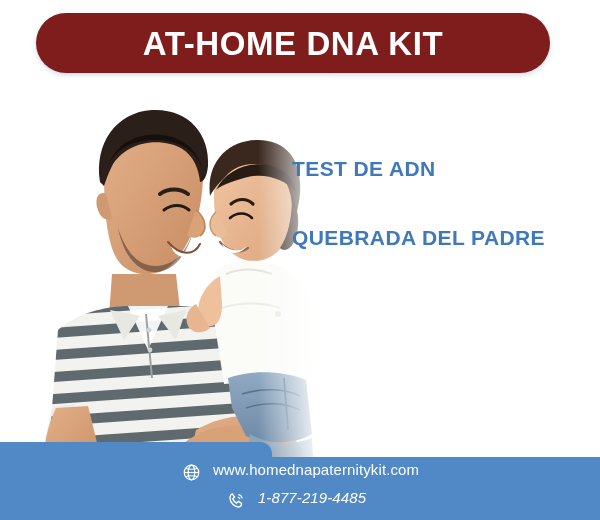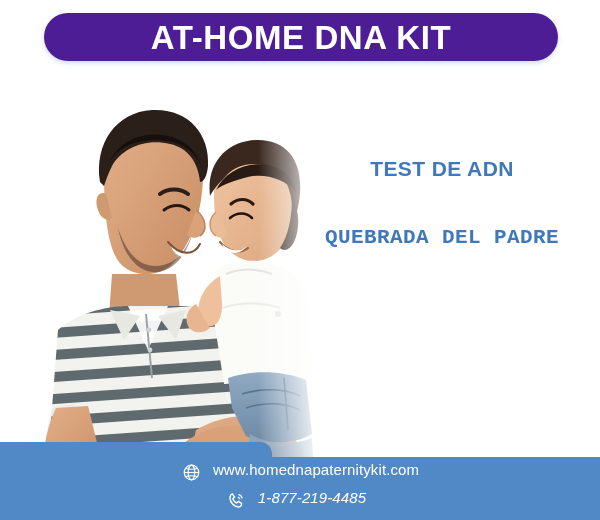--- a/index.html
+++ b/index.html
@@ -24,25 +24,25 @@
   
   .header-band {
     position: absolute;
     left: 0;
     top: 0;
     width: 600px;
     height: 86px;
   }
   .title-pill {
     position: absolute;
-    left: 44px;
+    left: 36px;
     top: 13px;
     width: 514px;
-    height: 48px;
-    background: #4c1d95;
+    height: 60px;
+    background: #7f1d1d;
     border-radius: 30px;
     box-shadow: 0 2px 5px rgba(120,150,185,0.35);
     display: flex;
     align-items: center;
     justify-content: center;
   }
   .title-text {
     color: #ffffff;
     font-size: 33px;
     font-weight: bold;
@@ -76,33 +76,33 @@
     background: linear-gradient(to right, rgba(255,255,255,0) 0%, #ffffff 92%);
     pointer-events: none;
   }
 
   
   .info-block {
     position: absolute;
     left: 292px;
     top: 158px;
     width: 300px;
-    text-align: center;
+    text-align: left;
   }
   .info-line {
     color: #3f78bb;
     font-weight: bold;
     font-size: 21px;
     letter-spacing: 0.4px;
     line-height: 1;
     white-space: nowrap;
   }
   .info-line.l1 { margin: 0 0 0 0; }
   .info-line.l2 { margin: 47px 0 0 0; }
-  .info-line.l3 { margin: 48px 0 0 0; font-size: 21px; font-family: Liberation Mono, monospace; }
+  .info-line.l3 { margin: 48px 0 0 0; font-size: 21px; }
 
   
   .footer {
     position: absolute;
     left: 0;
     bottom: 0;
     width: 600px;
     height: 88px;
   }
   .footer-right-slab {

